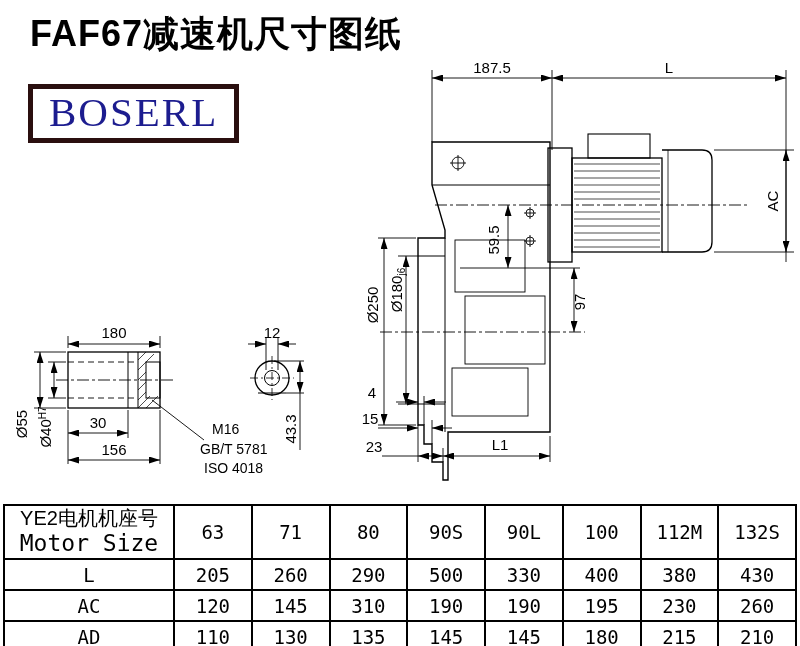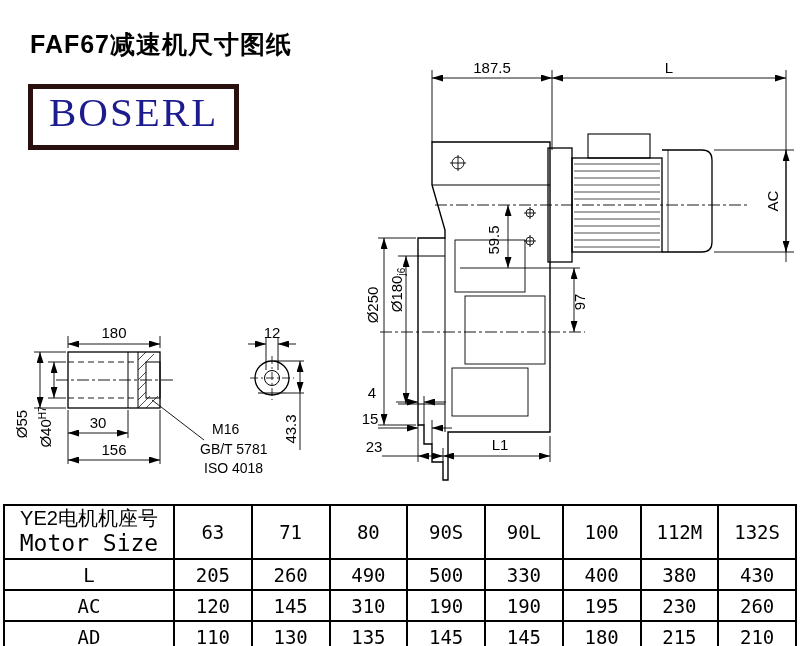--- a/index.html
+++ b/index.html
@@ -1,18 +1,18 @@
 <!DOCTYPE html>
 <html><head>
 <meta charset="utf-8">
 <style>
   html,body{margin:0;padding:0;background:#fff;}
   body{width:800px;height:646px;position:relative;font-family:"Liberation Sans",sans-serif;color:#000;overflow:hidden;}
-  .page-title{position:absolute;left:30px;top:28px;font-size:25px;font-weight:bold;letter-spacing:1px;white-space:nowrap;}
-  .logo-box{position:absolute;left:28px;top:84px;border:5px solid #2a0f0f;background:#fff;padding:1px 16px 10px 16px;text-align:center;}
+  .page-title{position:absolute;left:30px;top:10px;font-size:36px;font-weight:bold;letter-spacing:1px;white-space:nowrap;}
+  .logo-box{position:absolute;left:28px;top:84px;border:5px solid #2a0f0f;background:#fff;padding:1px 16px 3px 16px;text-align:center;}
   .logo-text{font-family:"Liberation Serif",serif;font-size:41px;color:#1c1c8f;letter-spacing:2px;line-height:1.1;}
   svg text{font-family:"Liberation Sans",sans-serif;fill:#000;}
   .dim{font-size:15px;}
   .note{font-size:14px;}
   .drawing-svg{position:absolute;left:0;top:0;pointer-events:none;}
   table.spec{position:absolute;left:3px;top:504px;width:794px;border-collapse:collapse;table-layout:fixed;text-align:center;}
   table.spec td{border:2px solid #000;padding:0;font-family:"DejaVu Sans Mono","Liberation Mono",monospace;font-size:19px;vertical-align:middle;}
   table.spec tr.hdr td{height:52px;}
   table.spec tr.datarow td{height:29px;}
   .hdr-cn{font-family:"Liberation Sans",sans-serif;font-size:20px;line-height:1.2;}
@@ -223,21 +223,21 @@
     <td>90S</td>
     <td>90L</td>
     <td>100</td>
     <td>112M</td>
     <td>132S</td>
   </tr>
   <tr class="datarow">
     <td class="c1">L</td>
     <td>205</td>
     <td>260</td>
-    <td>490</td>
+    <td>290</td>
     <td>500</td>
     <td>330</td>
     <td>400</td>
     <td>380</td>
     <td>430</td>
   </tr>
   <tr class="datarow">
     <td class="c1">AC</td>
     <td>120</td>
     <td>145</td>

